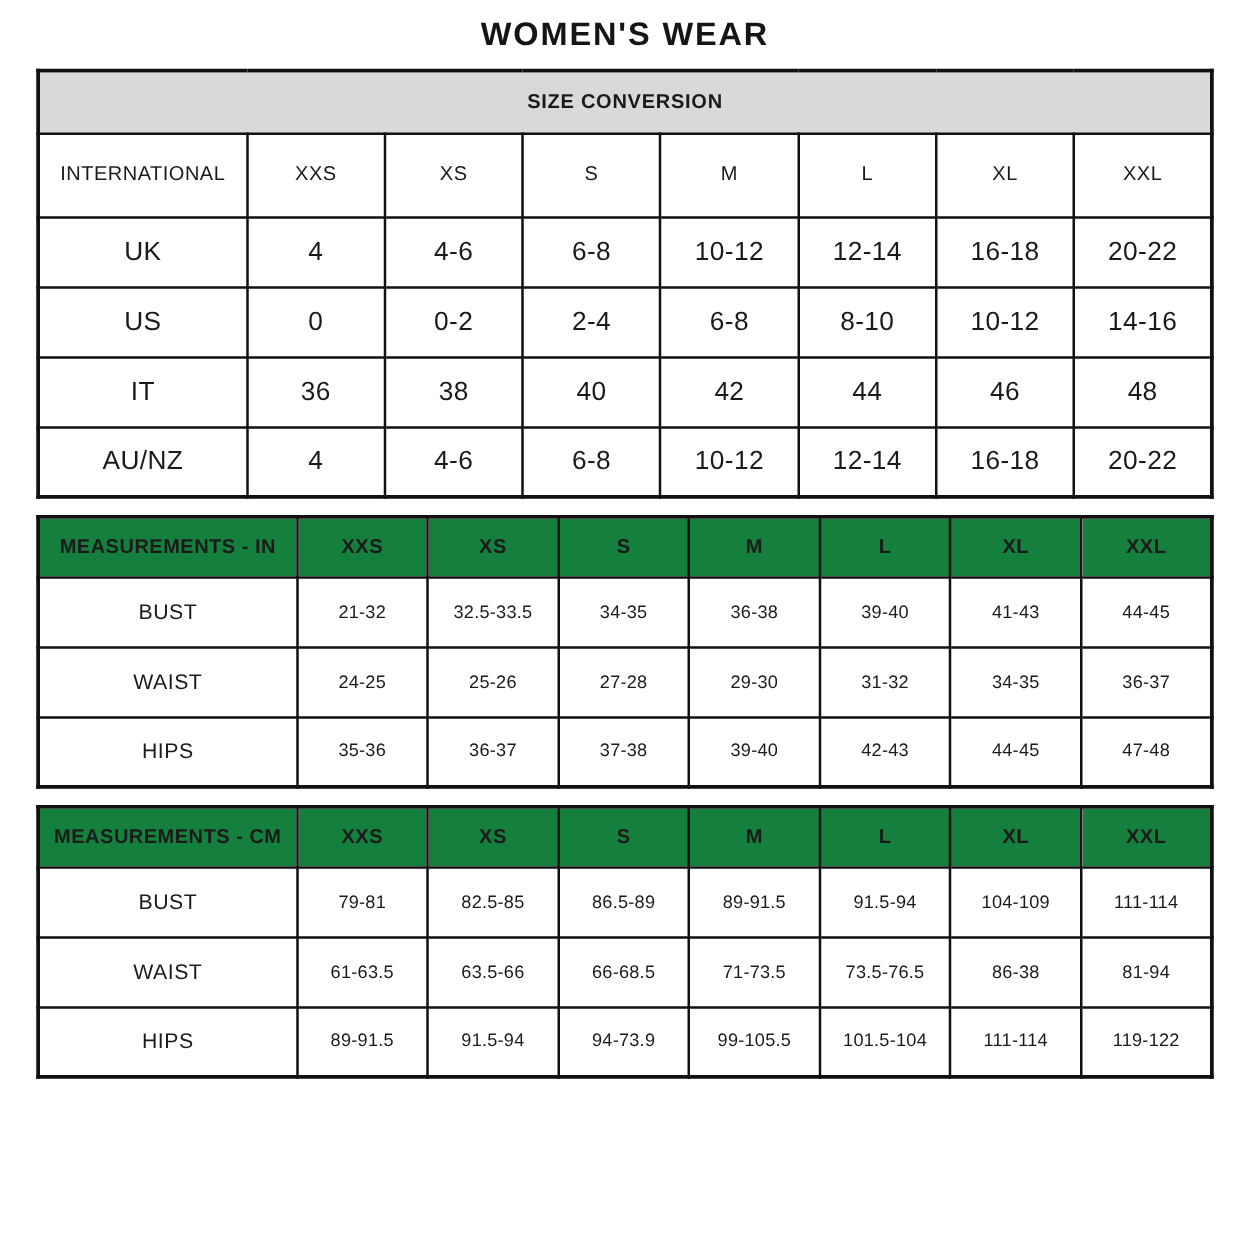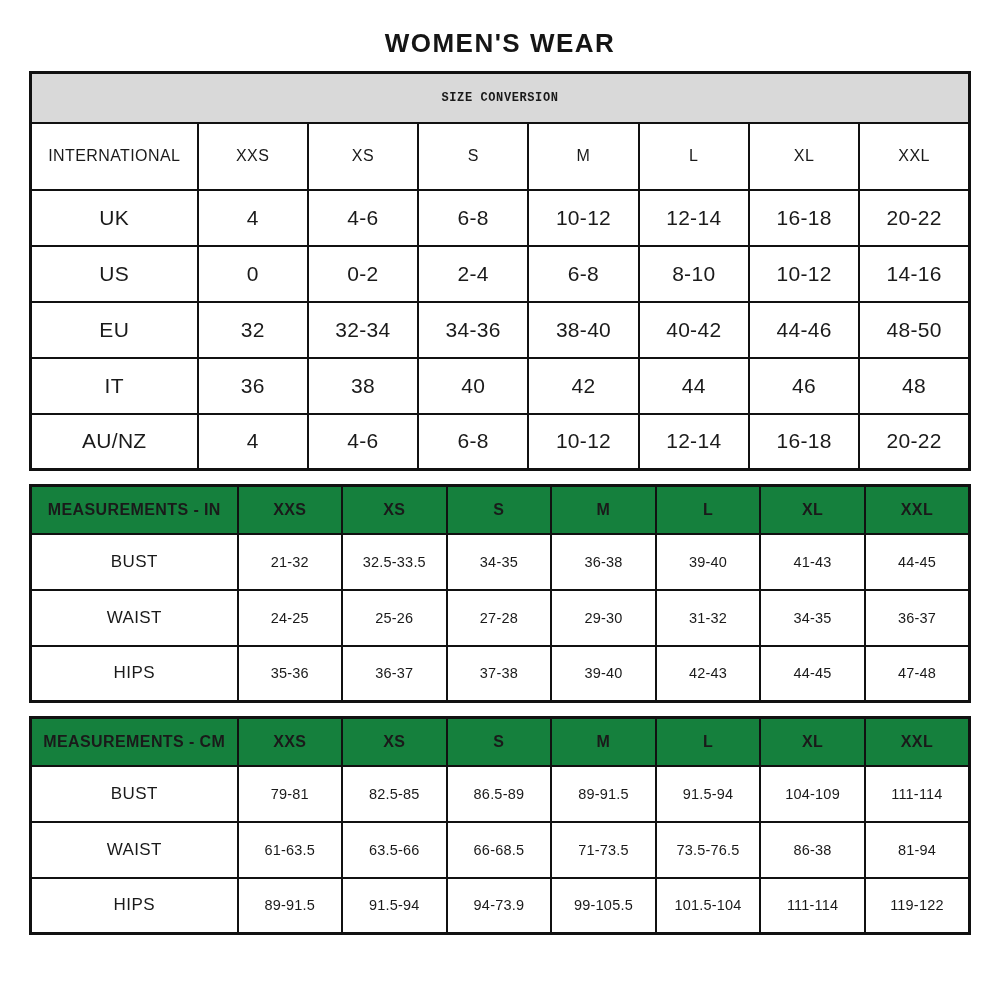--- a/index.html
+++ b/index.html
@@ -3,21 +3,21 @@
 <meta charset="utf-8">
 <style>
   * { margin: 0; padding: 0; box-sizing: border-box; }
   html, body {
     width: 1000px; height: 1000px;
     background: #ffffff;
     font-family: "Liberation Sans", sans-serif;
     color: #1a1a1a;
     overflow: hidden;
   }
-  .page { width: 1000px; height: 1000px; padding-top: 28px; }
+  .page { width: 1000px; height: 1000px; padding-top: 12px; }
   .page-title {
     text-align: center;
     font-size: 26px;
     font-weight: 700;
     letter-spacing: 1.5px;
     color: #151515;
     margin-bottom: 12px;
   }
   table {
     border-collapse: collapse;
@@ -34,23 +34,22 @@
     padding: 0 4px;
     color: #1a1a1a;
     overflow: hidden;
     white-space: nowrap;
   }
   
   .sc-table .banner-row td {
     background: #d9d9d9;
     height: 50px;
     font-weight: 700;
-    font-size: 12px;
+    font-size: 16px;
     letter-spacing: 0.6px;
-    font-family: Liberation Mono, monospace;
   }
   .sc-table .head-row td { height: 67px; font-size: 16px; letter-spacing: 0.4px; }
   .sc-table .data-row td { height: 56px; font-size: 21px; letter-spacing: 0.3px; }
   .sc-table col.c-first { width: 167px; }
   
   .meas-table .head-row td {
     background: #15803d;
     height: 48px;
     font-weight: 700;
     font-size: 16px;
@@ -103,30 +102,20 @@
         </tr>
         <tr class="data-row">
           <td class="row-label">US</td>
           <td>0</td>
           <td>0-2</td>
           <td>2-4</td>
           <td>6-8</td>
           <td>8-10</td>
           <td>10-12</td>
           <td>14-16</td>
-        </tr>
-        <tr class="data-row">
-          <td class="row-label">EU</td>
-          <td>32</td>
-          <td>32-34</td>
-          <td>34-36</td>
-          <td>38-40</td>
-          <td>40-42</td>
-          <td>44-46</td>
-          <td>48-50</td>
         </tr>
         <tr class="data-row">
           <td class="row-label">IT</td>
           <td>36</td>
           <td>38</td>
           <td>40</td>
           <td>42</td>
           <td>44</td>
           <td>46</td>
           <td>48</td>

